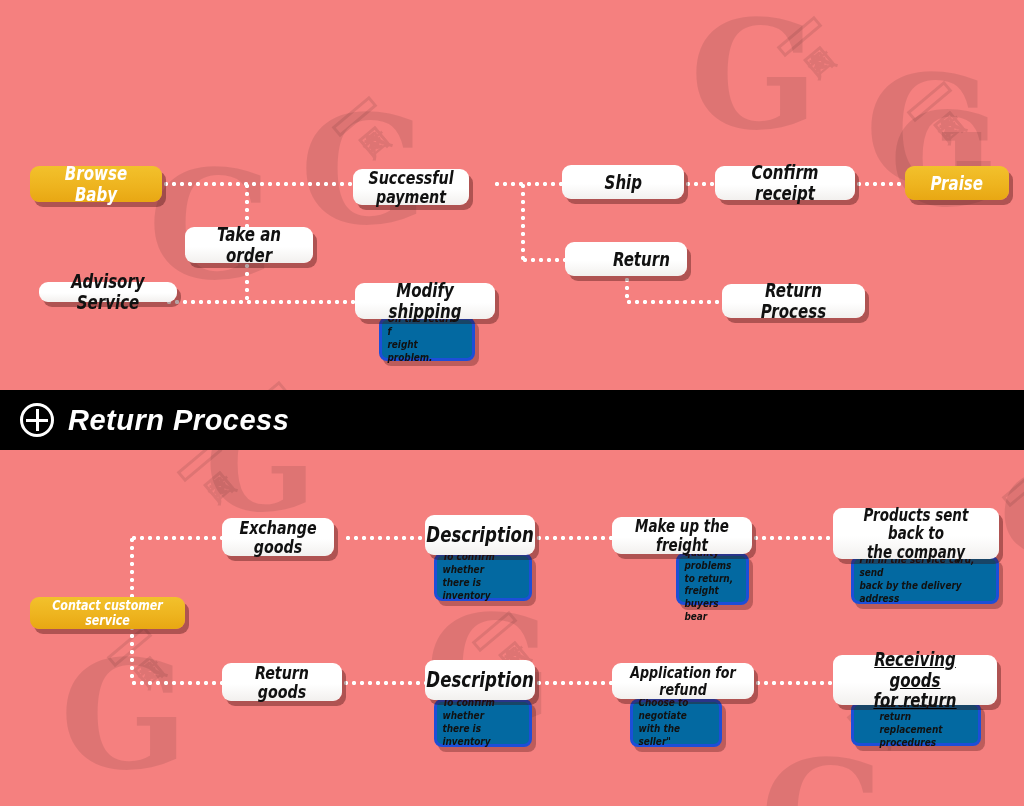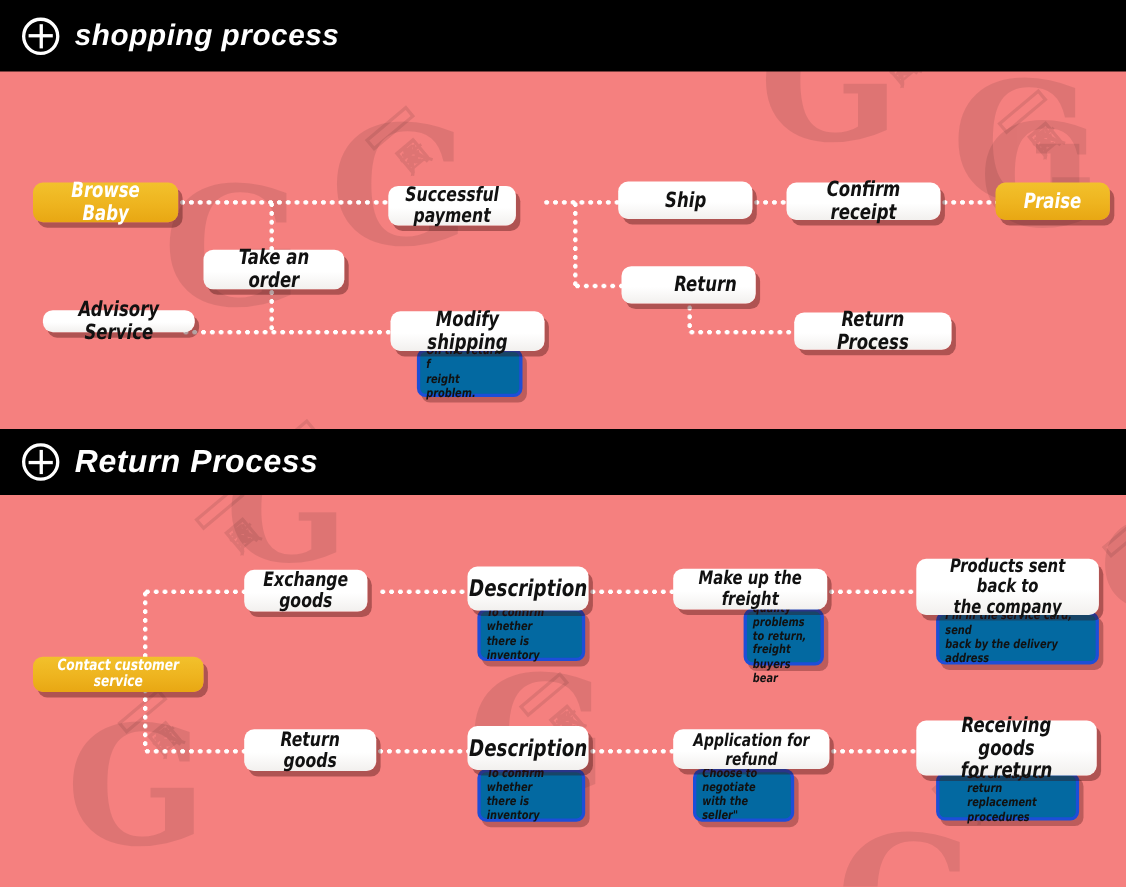--- a/index.html
+++ b/index.html
@@ -87,30 +87,20 @@
       <div class="wm wm-cn" style="left: 775px; top: 30px; font-size: 26px; writing-mode: vertical-rl;">六图网</div>
       <div class="wm wm-cn" style="left: 905px; top: 95px; font-size: 26px; writing-mode: vertical-rl;">六图网</div>
       <div class="wm wm-cn" style="left: 175px; top: 455px; font-size: 26px; writing-mode: vertical-rl;">六图网</div>
       <div class="wm wm-cn" style="left: 470px; top: 625px; font-size: 26px; writing-mode: vertical-rl;">六图网</div>
       <div class="wm wm-cn" style="left: 845px; top: 700px; font-size: 26px; writing-mode: vertical-rl;">六图网</div>
       <div class="wm wm-cn" style="left: 105px; top: 640px; font-size: 26px; writing-mode: vertical-rl;">六图网</div>
       <div class="wm wm-cn" style="left: 1000px; top: 480px; font-size: 26px; writing-mode: vertical-rl;">六图网</div>
       <div class="wm wm-cn" style="left: 240px; top: 395px; font-size: 26px; writing-mode: vertical-rl;">六图网</div>
     </div>
 
-  <div class="band" id="band-1">
-    <div class="inner">
-      <span class="plus-icon">
-        <span class="ring"></span>
-          <span class="hbar"></span>
-          <span class="vbar"></span>
-      </span>
-      <span class="band-title">shopping process</span>
-    </div>
-  </div>
 
   <div class="band" id="band-2">
     <div class="inner">
       <span class="plus-icon">
         <span class="ring"></span>
           <span class="hbar"></span>
           <span class="vbar"></span>
       </span>
       <span class="band-title">Return Process</span>
     </div>
@@ -190,21 +180,21 @@
       </div>
       <div class="node" style="left: 222px; top: 663px; width: 120px; height: 38px;">
         <span class="label" style="font-size: 18px;">Return goods</span>
       </div>
       <div class="node" style="left: 425px; top: 660px; width: 110px; height: 40px;">
         <span class="label" style="font-size: 21px;">Description</span>
       </div>
       <div class="node" style="left: 612px; top: 663px; width: 142px; height: 36px;">
         <span class="label" style="font-size: 16px;">Application for refund</span>
       </div>
-      <div class="node" style="left: 833px; top: 655px; width: 164px; height: 50px;">
+      <div class="node" style="left: 833px; top: 655px; width: 164px; height: 50px; text-decoration: underline;">
         <span class="label" style="font-size: 19px;">Receiving goods
 for return</span>
       </div>
       <div class="note" style="left: 434px; top: 553px; width: 98px; height: 48px;">
         <span class="ntext">To confirm whether
 there is inventory</span>
       </div>
       <div class="note" style="left: 630px; top: 553px; width: 73px; height: 52px; margin-left: 46px;">
         <span class="ntext">Non quality problems
 to return, freight buyers

